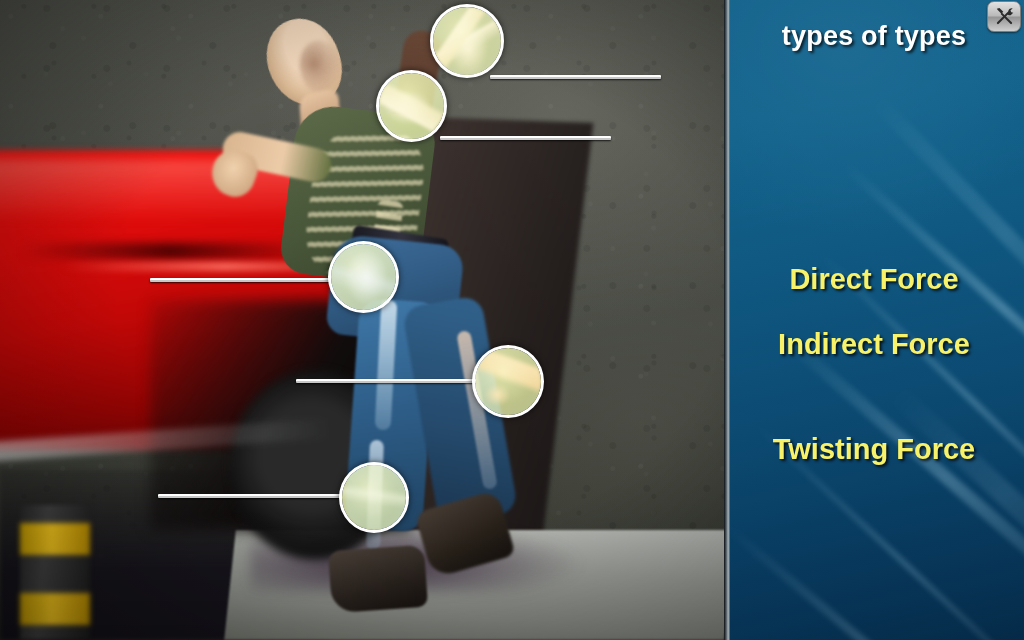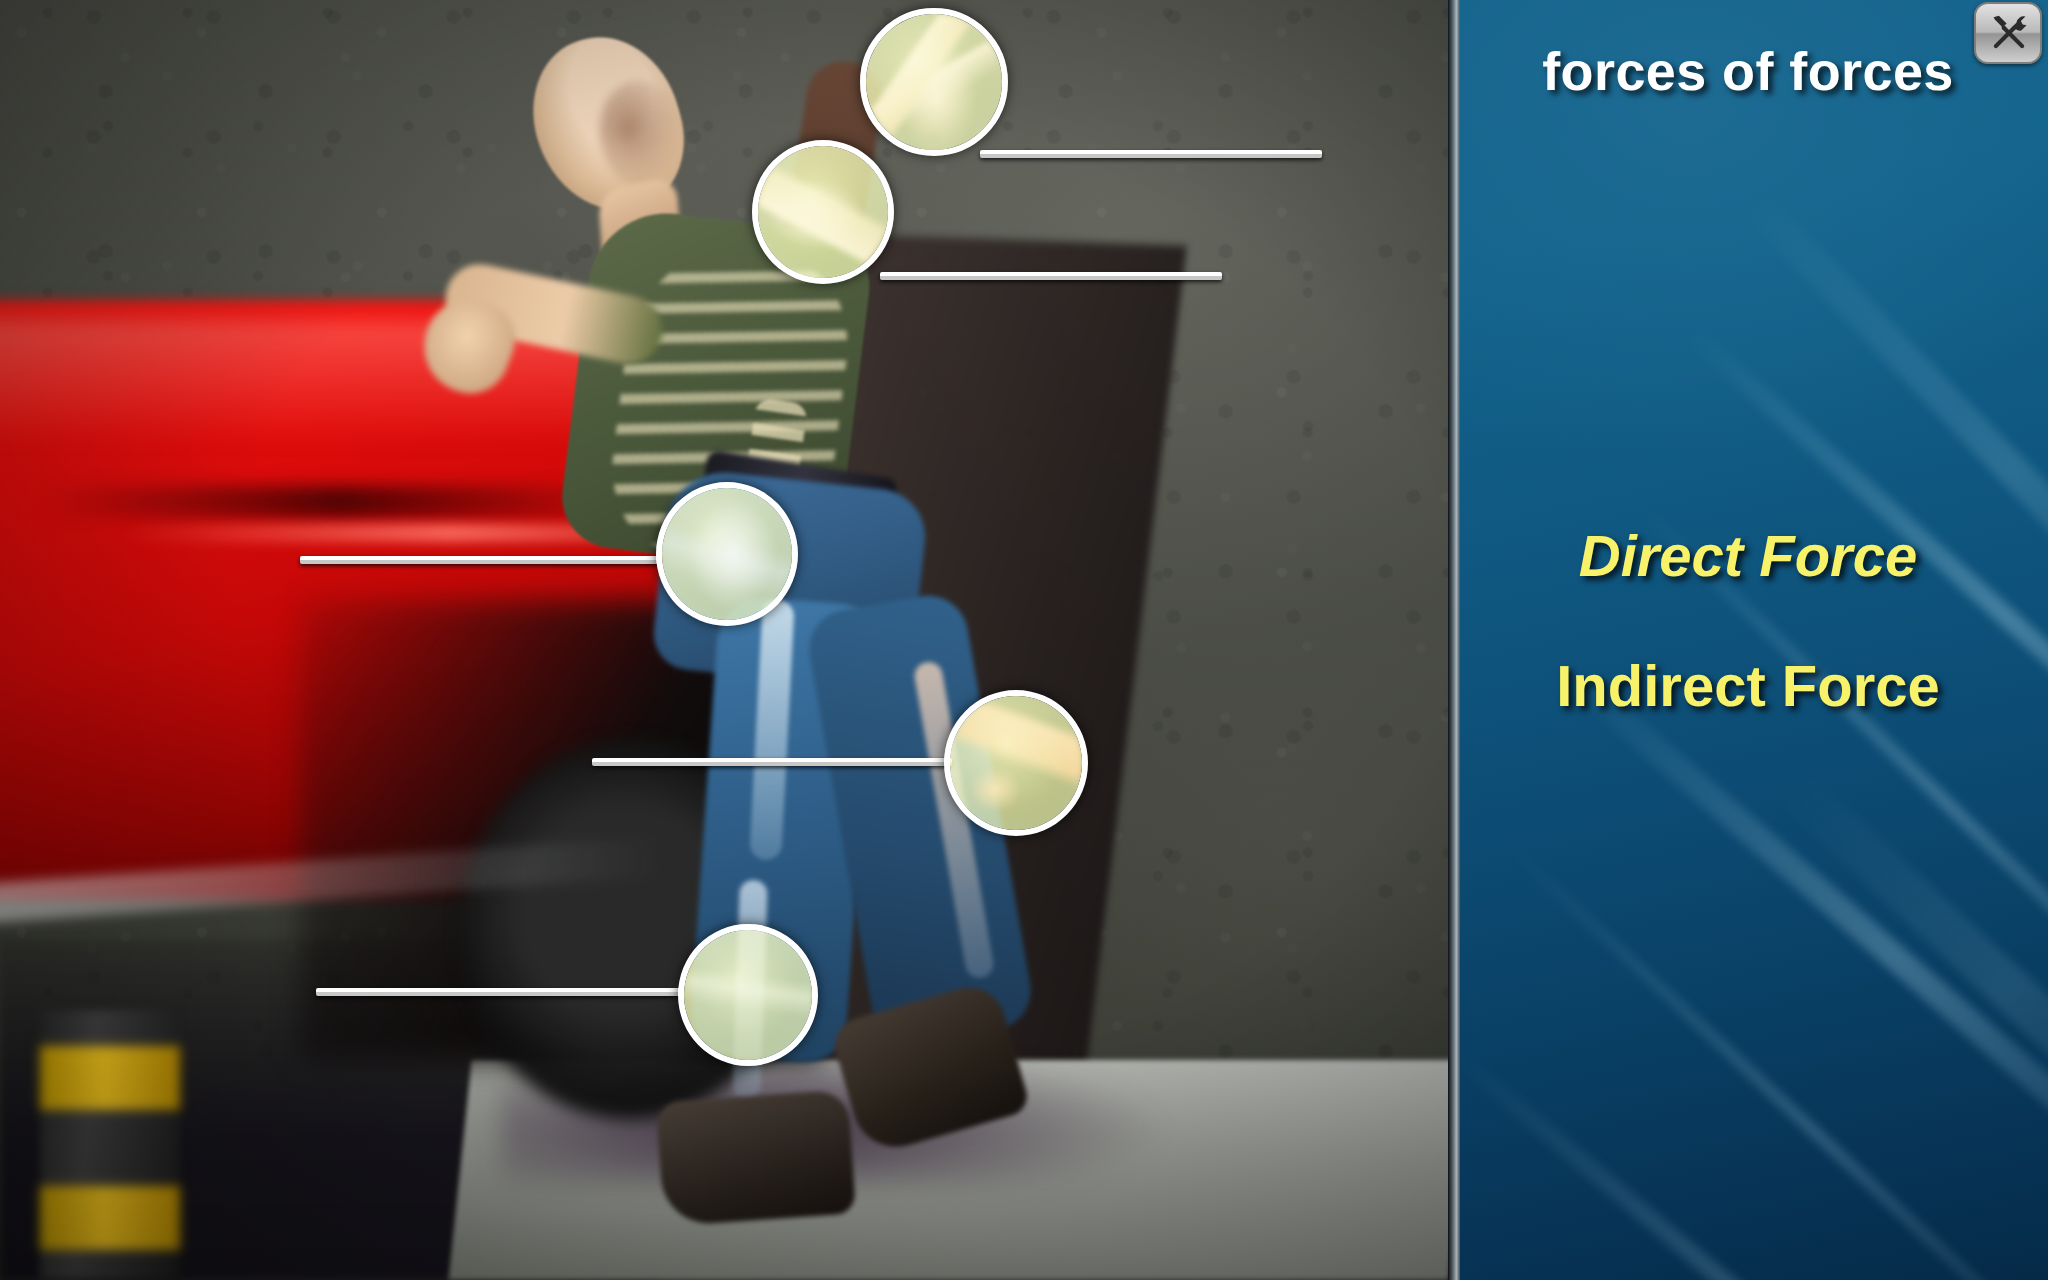--- a/index.html
+++ b/index.html
@@ -321,21 +321,21 @@
     letter-spacing:.2px;
     text-shadow:2px 2px 3px rgba(0,0,0,.75);
   }
   .force-list{ position:absolute; left:0; top:0; width:300px; height:640px; }
   .force-item{
     position:absolute; width:300px; text-align:center;
     color:#f7f26a; font-size:29px; font-weight:bold;
     text-shadow:2px 2px 3px rgba(0,0,0,.8);
     cursor:pointer; white-space:nowrap;
   }
-  .f0{ top:263px;font-style:italic; }
+  .f0{ top:263px; }
   .f1{ top:328px; }
   .f2{ top:433px; }
 
   
   .tools-btn{
     position:absolute; right:3px; top:1px; width:34px; height:31px;
     border-radius:7px;
     background:linear-gradient(180deg,#e2e2e2 0%,#b9b9b9 48%,#949494 52%,#cfcfcf 100%);
     border:1px solid #7d7d7d;
     box-shadow:0 1px 2px rgba(0,0,0,.5);
@@ -435,26 +435,27 @@
 
     <div class="ribbon r5"></div>
     <div class="ribbon r1"></div>
     <div class="ribbon r2"></div>
     <div class="ribbon r7"></div>
     <div class="ribbon r3"></div>
     <div class="ribbon r4"></div>
     <div class="ribbon r6"></div>
 
     <div class="panel-title">
-      <div>forces of forces</div>
+      <div>types of types</div>
     </div>
 
     <div class="force-list">
       <div class="force-item f0">Direct Force</div>
       <div class="force-item f1">Indirect Force</div>
+      <div class="force-item f2">Twisting Force</div>
     </div>
 
     <div class="tools-btn">
       <svg width="21" height="21" viewBox="0 0 24 24">
         <g stroke="#2b2b2b" stroke-width="2.4" stroke-linecap="round" fill="none">
           <path d="M4.5 19.5 L15 9"></path>
           <path d="M19.5 19.5 L9 9"></path>
         </g>
         <path d="M14.2 8.2 L16.2 6.2 A4.2 4.2 0 0 1 21.4 2.6 L18.8 5.2 L19.8 7.2 L22 7.6 L19 10.6 A4.2 4.2 0 0 1 15.6 9.6 Z" fill="#2b2b2b"></path>
         <path d="M3.2 3.0 L6.2 2.2 L10.6 6.6 L8.4 8.8 L4.0 4.4 Z" fill="#2b2b2b"></path>

